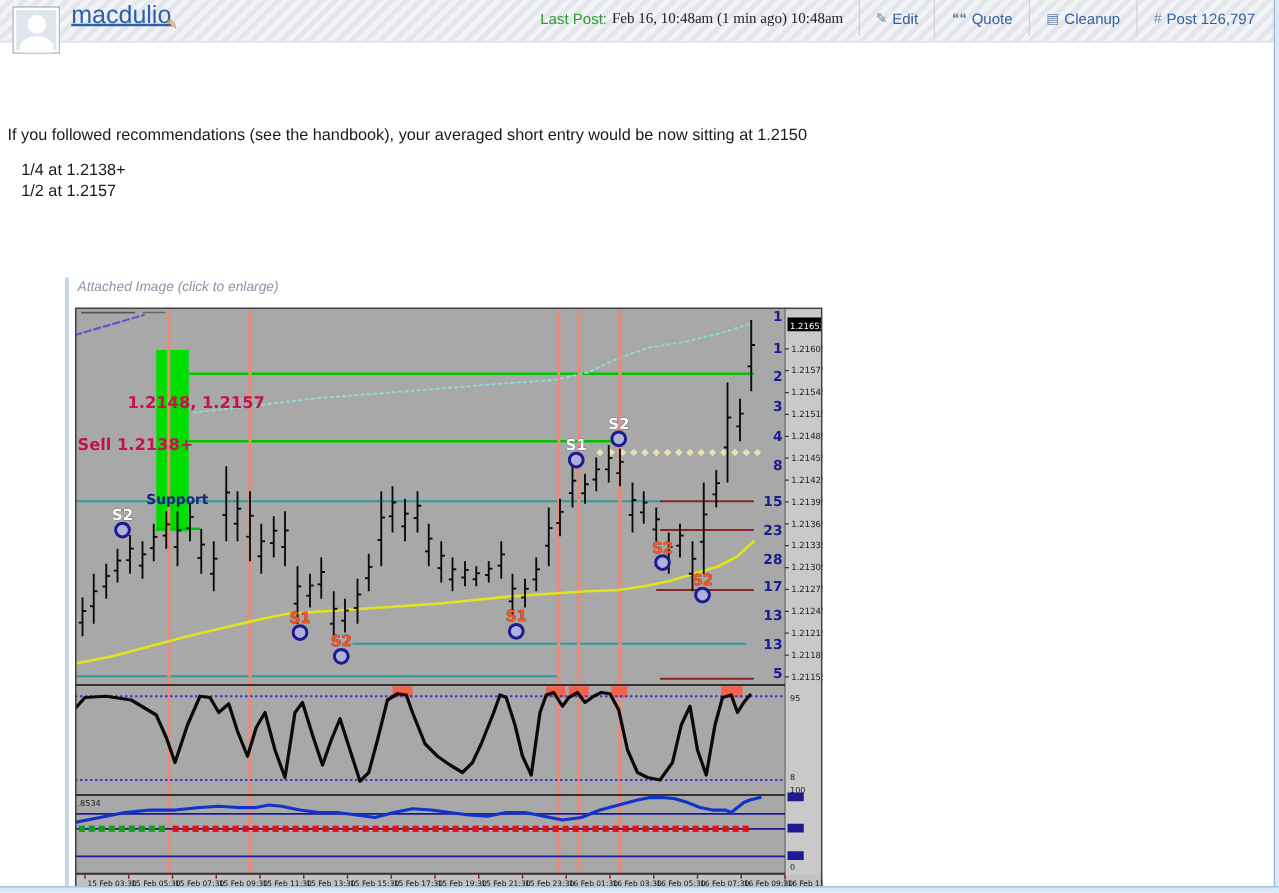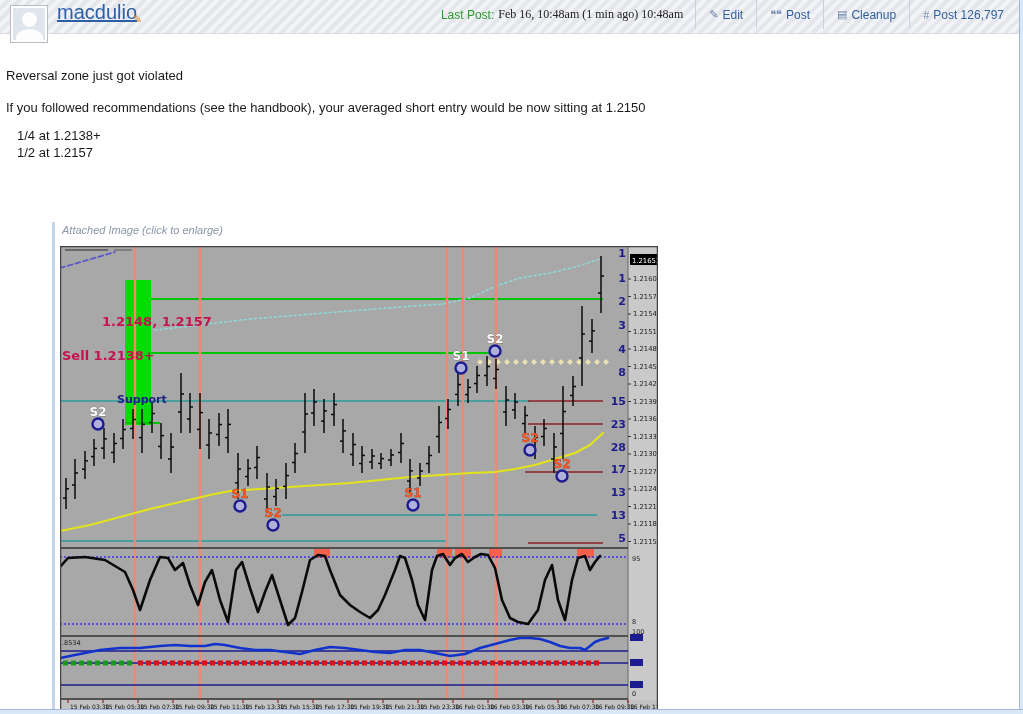--- a/index.html
+++ b/index.html
@@ -46,41 +46,40 @@
   <div class="post-header">
     <div class="header-right">
       <span class="lastpost-label">Last Post:</span>
       <span class="lastpost-value">Feb 16, 10:48am (1 min ago) 10:48am</span>
       <span class="hbtn">
         <span class="ic">✎</span>
         <span>Edit</span>
       </span>
       <span class="hbtn">
         <span class="ic">❝❝</span>
-        <span>Post</span>
+        <span>Quote</span>
       </span>
       <span class="hbtn">
         <span class="ic">▤</span>
         <span>Cleanup</span>
       </span>
       <span class="hbtn">
         <span class="ic">#</span>
         <span>Post 126,797</span>
       </span>
     </div>
   </div>
 
   <div class="avatar">
     <div class="head"></div>
     <div class="torso"></div>
   </div>
   <a class="username">macdulio</a>
   <span class="username-edit">✎</span>
 
-  <div class="ptext p1">Reversal zone just got violated</div>
   <div class="ptext p2">If you followed recommendations (see the handbook), your averaged short entry would be now sitting at 1.2150</div>
   <div class="ptext pentries">
     <div>1/4 at 1.2138+</div>
     <div>1/2 at 1.2157</div>
   </div>
 
   <div class="indent-line"></div>
   <div class="attach-label">Attached Image (click to enlarge)</div>
   <div class="chart-wrap" id="chart"><svg viewBox="0 0 598 466" width="598" height="466">
         <rect x="0" y="0" width="598" height="466" fill="#c9c9c9"></rect>

